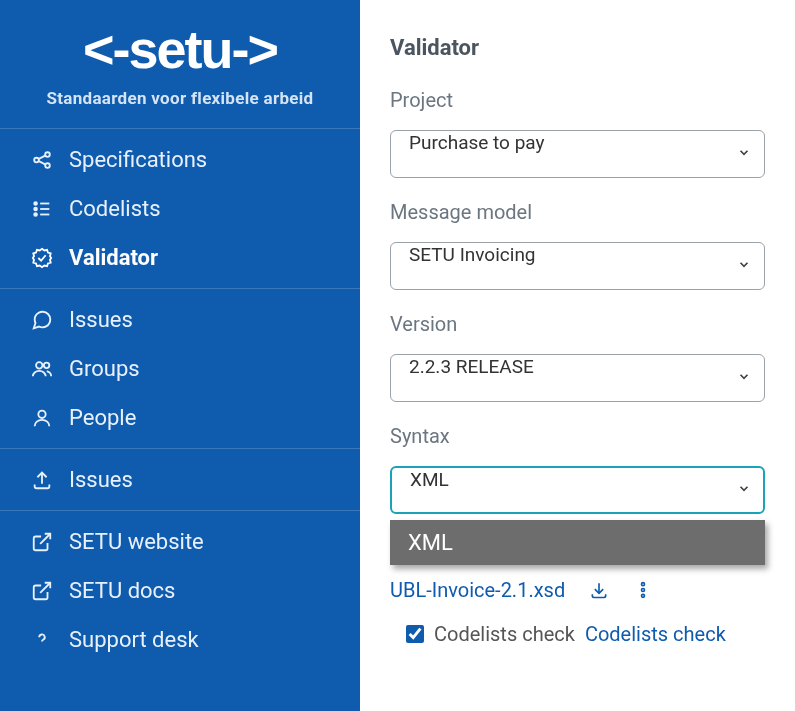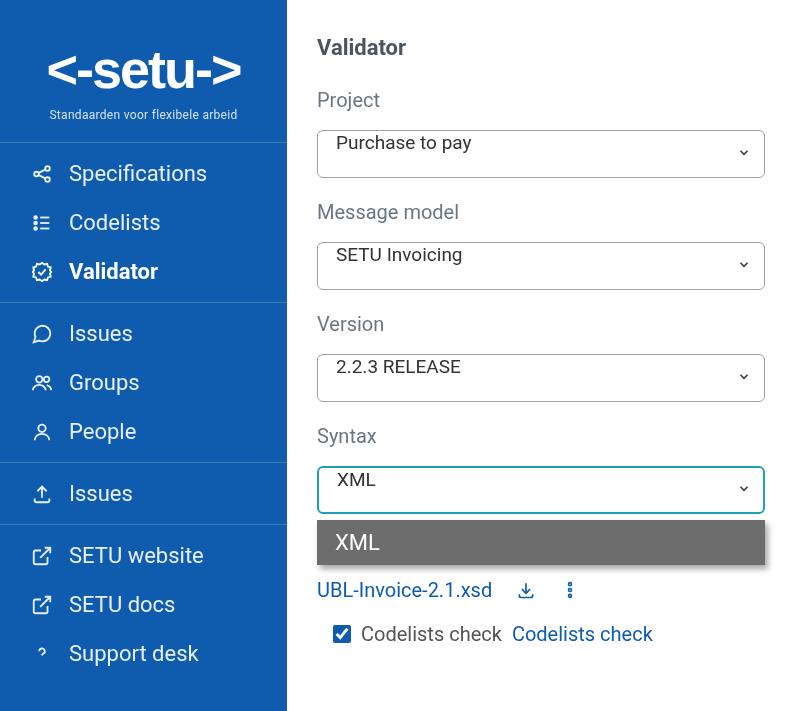--- a/index.html
+++ b/index.html
@@ -5,44 +5,44 @@
   * { box-sizing: border-box; margin: 0; padding: 0; }
   body {
     font-family: -apple-system, BlinkMacSystemFont, "Segoe UI", Roboto, Arial, sans-serif;
     display: flex;
     width: 795px;
     height: 711px;
     overflow: hidden;
     background: #fff;
   }
   .sidebar {
-    width: 287px;
+    width: 360px;
     background: #0f5bae;
     color: #fff;
     display: flex;
     flex-direction: column;
-    padding-top: 32px;
+    padding-top: 12px;
   }
   .logo-area {
     padding: 10px 30px 20px 30px;
     display: flex;
     flex-direction: column;
     align-items: center;
   }
   .logo {
     font-size: 54px;
     font-weight: 700;
     letter-spacing: -2px;
     color: #fff;
     line-height: 1;
     font-family: Arial, sans-serif;
   }
   .logo-tagline {
-    font-size: 12px;
-    font-weight: 400;
+    font-size: 17px;
+    font-weight: 700;
     color: #d4e4f5;
     margin-top: 12px;
     letter-spacing: 0.3px;
   }
   .nav-section {
     border-top: 1px solid rgba(255,255,255,0.18);
     padding: 6px 0;
   }
   .nav-section:first-of-type { border-top: none; }
   .nav-item {

